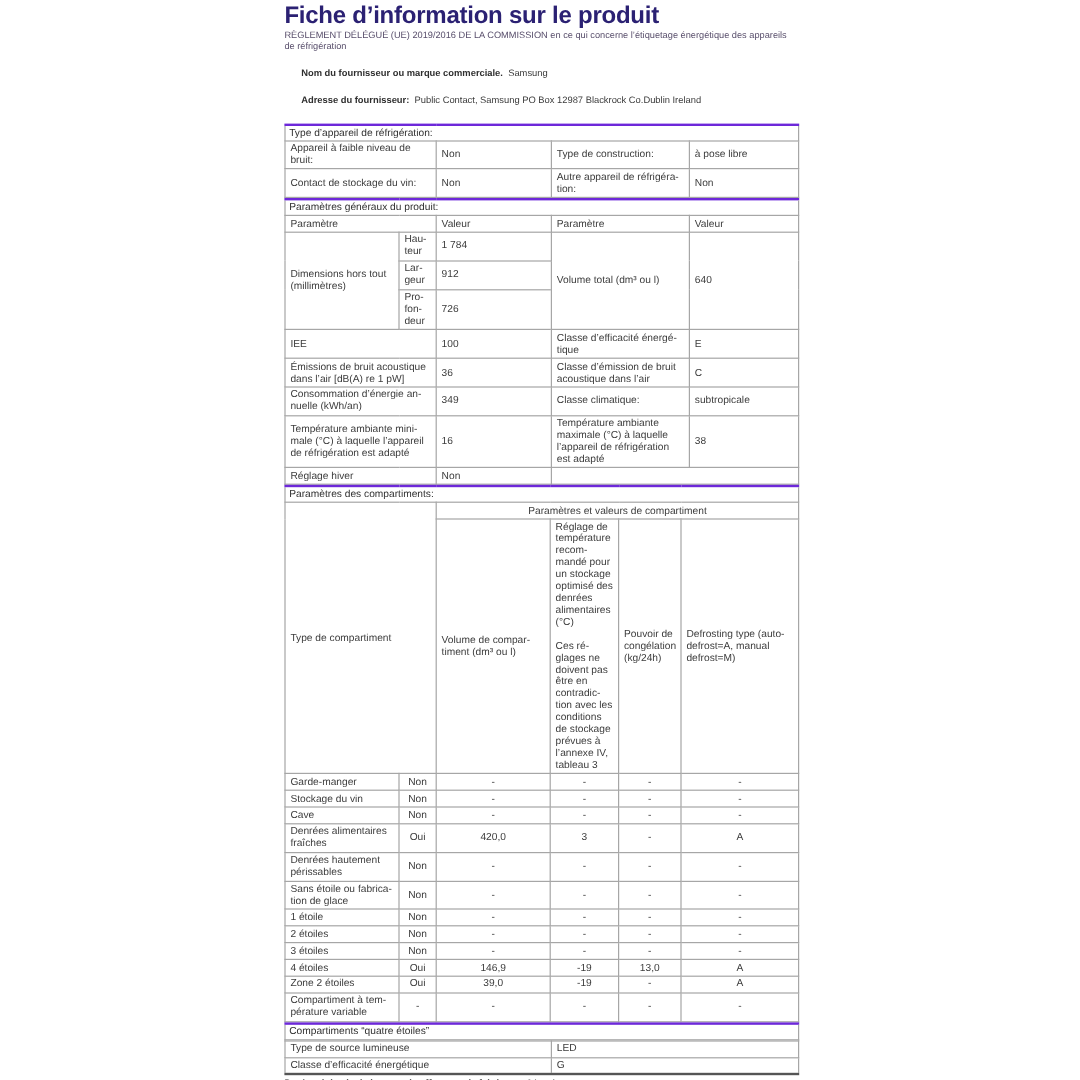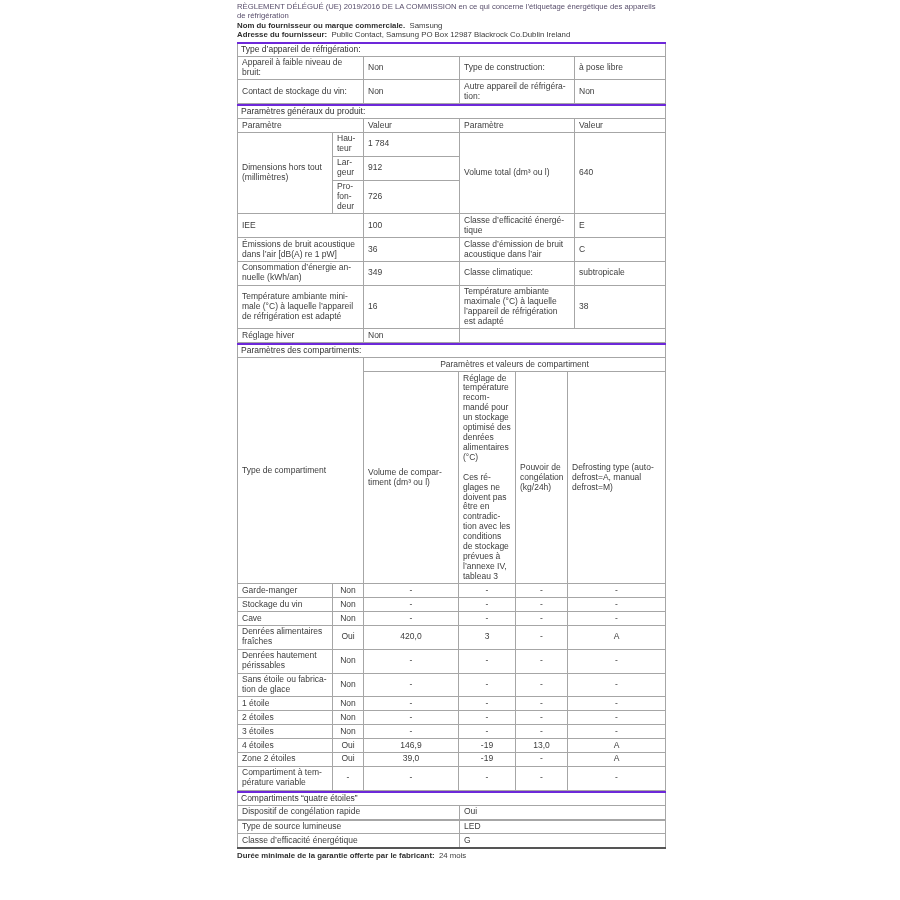--- a/index.html
+++ b/index.html
@@ -7,21 +7,21 @@
     width:900px;height:900px;background:#ffffff;overflow:hidden;
     font-family:"Liberation Sans","DejaVu Sans",sans-serif;color:#3c3c3c;
     position:relative;
   }
   .sheet{position:absolute;left:237px;top:2px;width:428px;}
   .title{
     font-size:20px;line-height:22px;font-weight:bold;color:#2b2173;
     margin:0 0 1px 0;letter-spacing:-0.2px;
   }
   .reg{font-size:7.7px;line-height:9px;color:#584e6b;margin:0 0 2px 0;}
-  .meta{font-size:7.8px;line-height:8.8px;margin:0;color:#3a3a3a;}
+  .meta{font-size:7.8px;line-height:8.8px;margin:14px;color:#3a3a3a;}
   .meta b{color:#2f2f2f;}
   table{
     border-collapse:collapse;width:428px;table-layout:fixed;
     font-size:8.5px;color:#3c3c3c;margin:0;
   }
   td{
     border:1px solid #a6a6a6;padding:1.5px 4px;line-height:9.9px;
     vertical-align:middle;overflow:hidden;box-sizing:border-box;
   }
   tr.sec td{
@@ -34,20 +34,21 @@
   .gap{margin-top:10px;}
   .footer{margin-top:2px;}
   .footer p{font-size:7.8px;line-height:9.3px;margin:0;}
   .footer b{color:#2f2f2f;}
 </style>
 </head>
 <body>
 
 <div class="sheet">
 
+  <h1 class="title">Fiche d’information sur le produit</h1>
   <p class="reg">RÈGLEMENT DÉLÉGUÉ (UE) 2019/2016 DE LA COMMISSION en ce qui concerne l’étiquetage énergétique des appareils de réfrigération</p>
   <p class="meta"><b>Nom du fournisseur ou marque commerciale.</b>&nbsp; <span>Samsung</span></p>
   <p class="meta"><b>Adresse du fournisseur:</b>&nbsp; <span>Public Contact, Samsung PO Box 12987 Blackrock Co.Dublin Ireland</span></p>
 
   <table style="margin-top:2px;">
     <colgroup>
         <col style="width:126px">
         <col style="width:96px">
         <col style="width:115px">
         <col style="width:91px">
@@ -263,24 +264,20 @@
 
   <table>
     <colgroup>
         <col style="width:222px">
         <col style="width:206px">
       </colgroup>
     <tbody>
         <tr class="sec">
           <td colspan="2">Compartiments “quatre étoiles”</td>
         </tr>
-    <tr>
-      <td>Dispositif de congélation rapide</td>
-      <td>Oui</td>
-    </tr>
   </tbody>
     </table>
 
   <table>
     <colgroup>
         <col style="width:222px">
         <col style="width:206px">
       </colgroup>
     <tbody>
     <tr>

